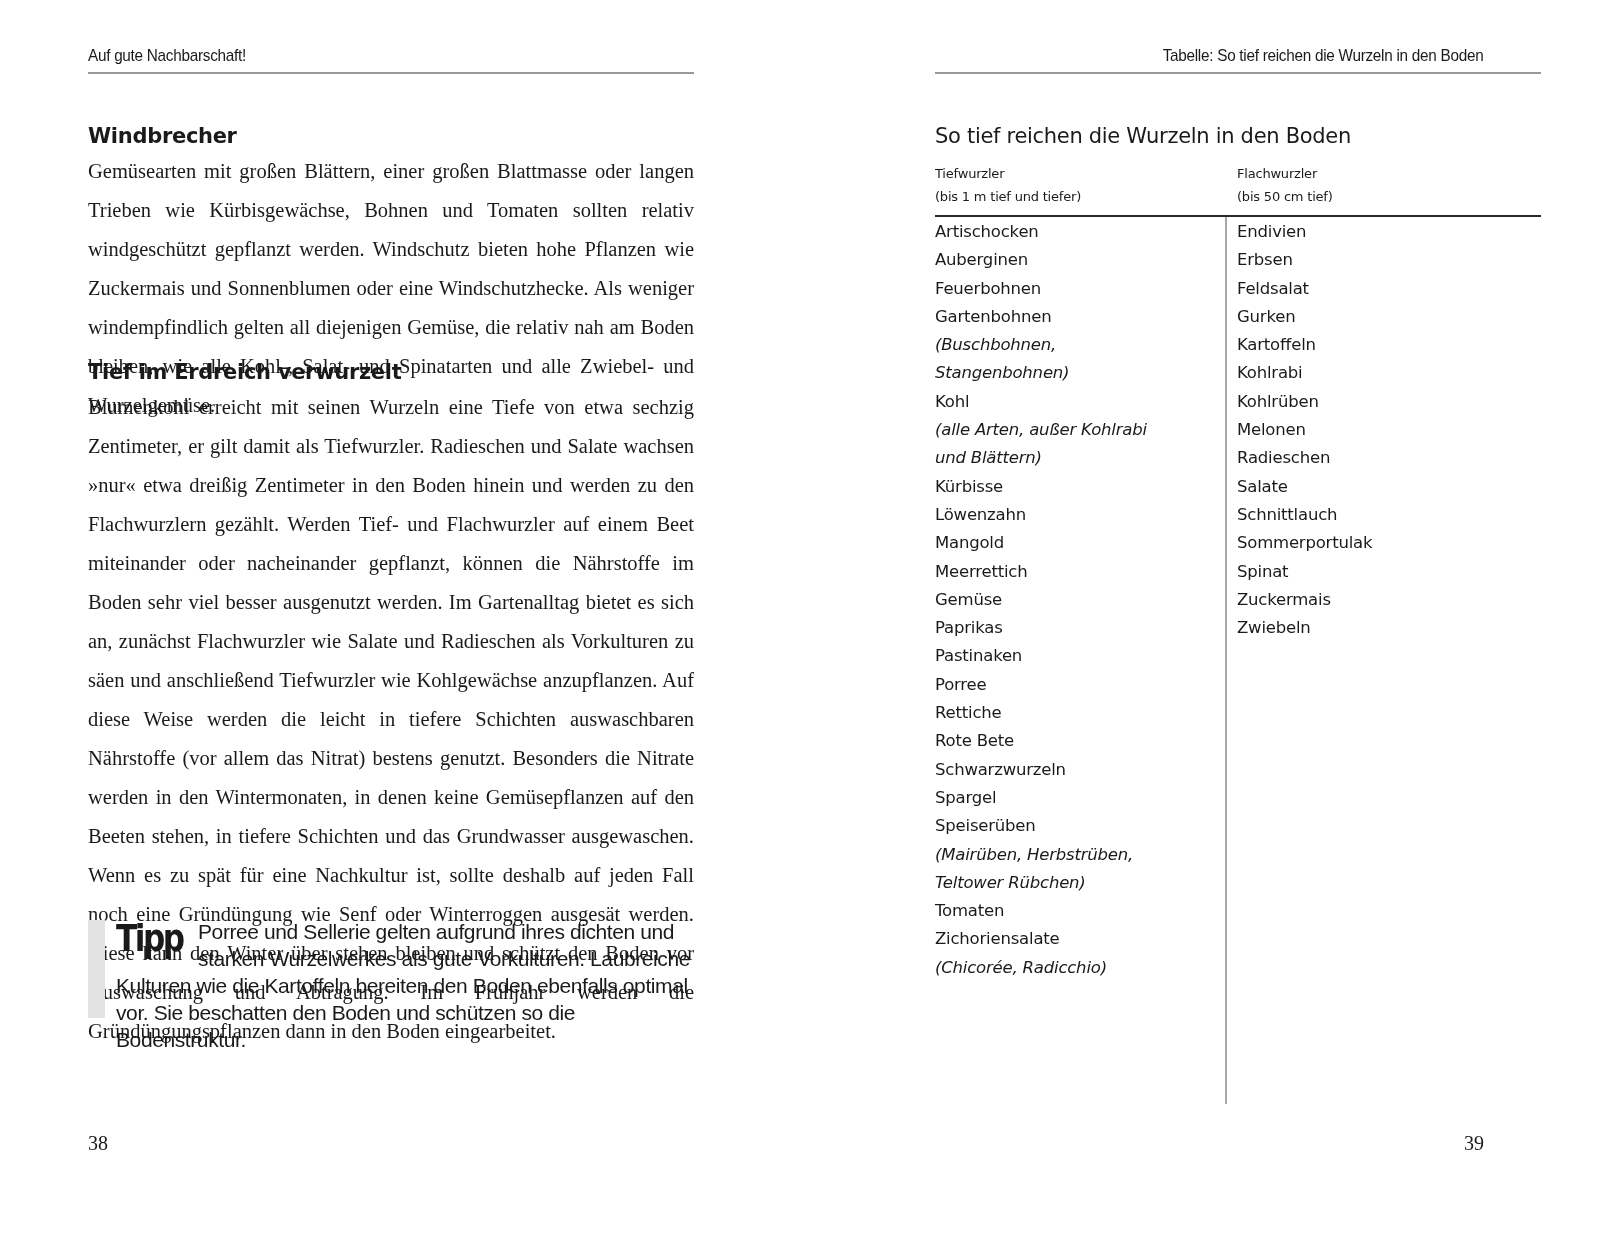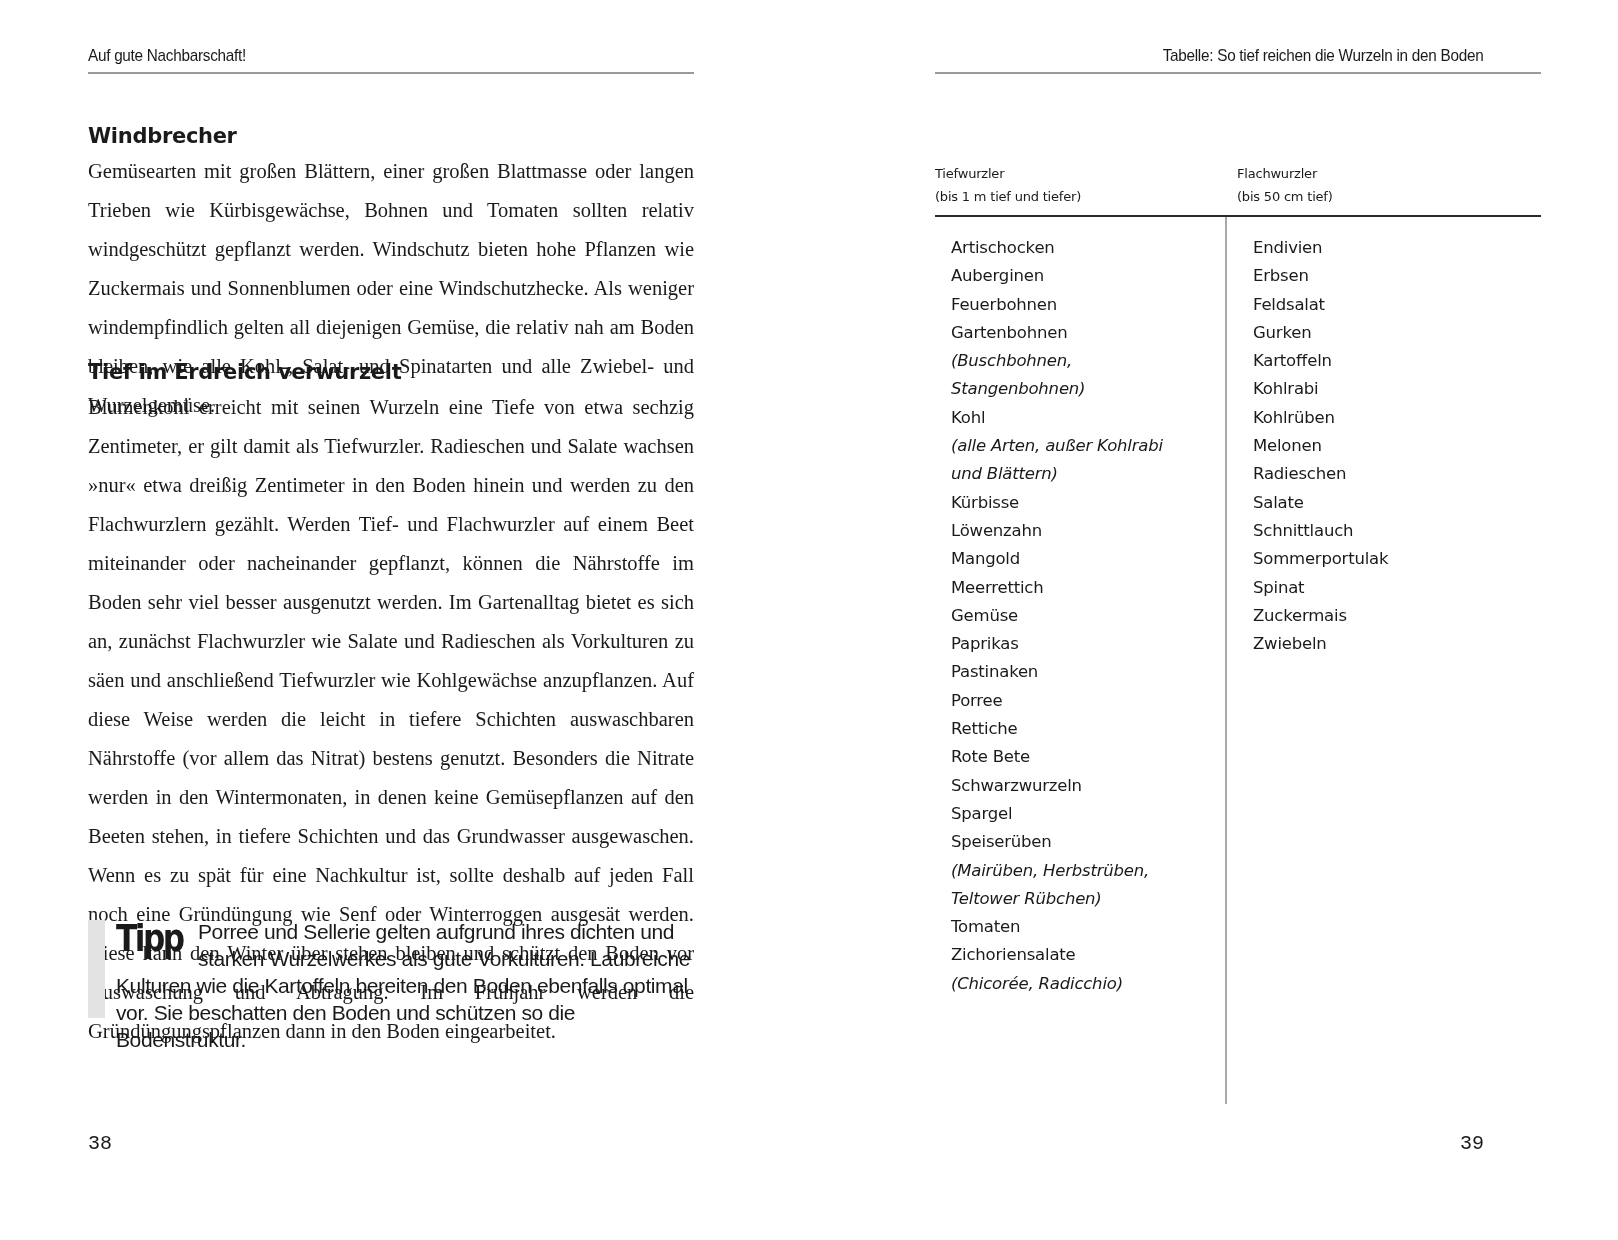--- a/index.html
+++ b/index.html
@@ -37,40 +37,40 @@
       transform: scaleX(0.82); transform-origin: left top; line-height: 48px;
     }
     .tip-text {
       position: absolute; left: 28px; top: 0; width: 578px; margin: 0;
       font-family: "Liberation Sans", sans-serif; font-size: 21px; line-height: 27px; letter-spacing: -0.4px;
     }
     .tip-text .indent { float: left; width: 82px; height: 50px; }
 
     .page-number {
       position: absolute; top: 1132px;
-      font-family: Liberation Mono, monospace; font-size: 20px;
+      font-family: Liberation Serif, serif; font-size: 20px;
     }
     .page-left .page-number { left: 88px; }
     .page-right .page-number { right: 134px; margin-left: 8px; }
 
     .table-title {
       position: absolute; left: 126px; top: 124px;
       font-family: "DejaVu Sans", sans-serif; font-size: 21px; letter-spacing: -0.3px; white-space: nowrap;
     }
     .col-head {
       position: absolute; top: 162px;
       font-family: "DejaVu Sans", sans-serif; font-size: 13px; line-height: 23px; letter-spacing: -0.2px; white-space: nowrap;
     }
     .col-head.deep { left: 126px; }
     .col-head.flat { left: 428px; }
     .table-rule { position: absolute; left: 126px; top: 215px; width: 606px; height: 2px; background: #2a2a2a; }
     .col-divider { position: absolute; left: 416px; top: 217px; width: 2px; height: 887px; background: #a8a8a8; }
 
     .col-list {
-      position: absolute; top: 218px; margin: 16px; padding: 0; list-style: none;
+      position: absolute; top: 218px; margin: 0; padding: 0; list-style: none;
       font-family: "DejaVu Sans", sans-serif; font-size: 16.5px; line-height: 28.3px; letter-spacing: -0.2px;
     }
     .col-list.deep { left: 126px; }
     .col-list.flat { left: 428px; }
     .col-list li { white-space: nowrap; }
     .col-list li.note { font-style: italic; }
   </style>
 </head>
 <body>
 
@@ -90,20 +90,21 @@
     <div class="tip-logo">Tipp</div>
   </div>
 
   <div class="page-number">38</div>
 </div>
 
 <div class="page page-right">
   <div class="running-head">Tabelle: So tief reichen die Wurzeln in den Boden</div>
   <div class="head-rule"></div>
 
+  <div class="table-title">So tief reichen die Wurzeln in den Boden</div>
 
   <div class="col-head deep">
     <div>Tiefwurzler</div>
     <div>(bis 1 m tief und tiefer)</div>
   </div>
   <div class="col-head flat">
     <div>Flachwurzler</div>
     <div>(bis 50 cm tief)</div>
   </div>
 

